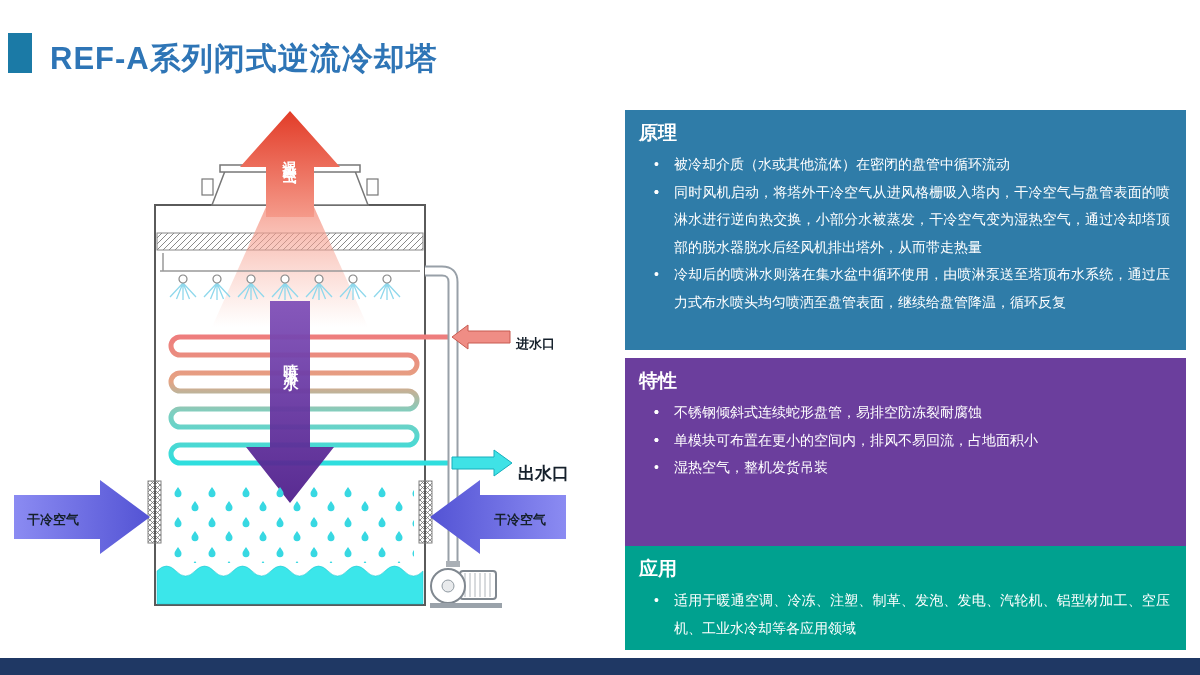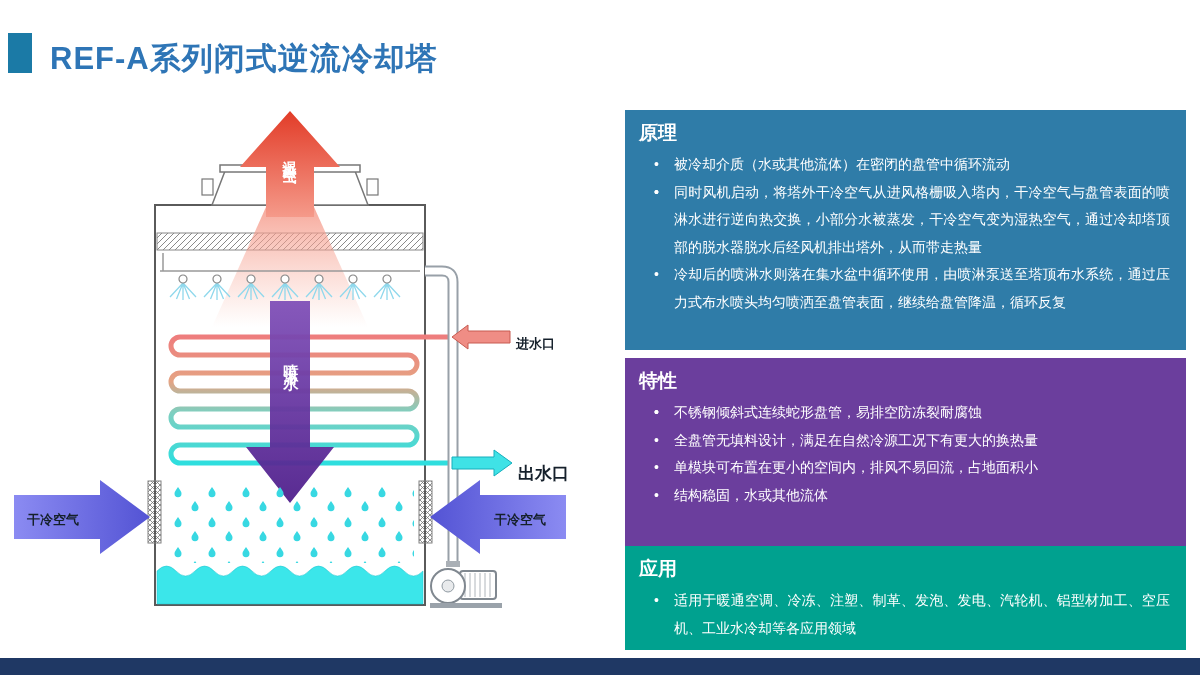--- a/index.html
+++ b/index.html
@@ -163,25 +163,25 @@
   </section>
 
   <section class="panel panel-features">
     <h2>特性</h2>
     <ul>
 
         <li><span class="bullet">•</span></li>
 
         <li><span class="bullet">•</span><span class="li-text">不锈钢倾斜式连续蛇形盘管，易排空防冻裂耐腐蚀</span></li>
 
-        <li><span class="bullet">•</span><span class="li-text">全盘管无填料设计，满足在自然冷源工况下有更大的换热量</span></li>
+        <li><span class="bullet">•</span></li>
 
         <li><span class="bullet">•</span><span class="li-text">单模块可布置在更小的空间内，排风不易回流，占地面积小</span></li>
 
-        <li><span class="bullet">•</span><span class="li-text">结构稳固，水或其他流体</span></li>
+        <li><span class="bullet">•</span><span class="li-text">湿热空气，整机发货吊装</span></li>
       </ul>
   </section>
 
   <section class="panel panel-application">
     <h2>应用</h2>
     <ul>
 
         <li><span class="bullet">•</span><span class="li-text">适用于暖通空调、冷冻、注塑、制革、发泡、发电、汽轮机、铝型材加工、空压 机、工业水冷却等各应用领域</span></li>
       </ul>
   </section>

